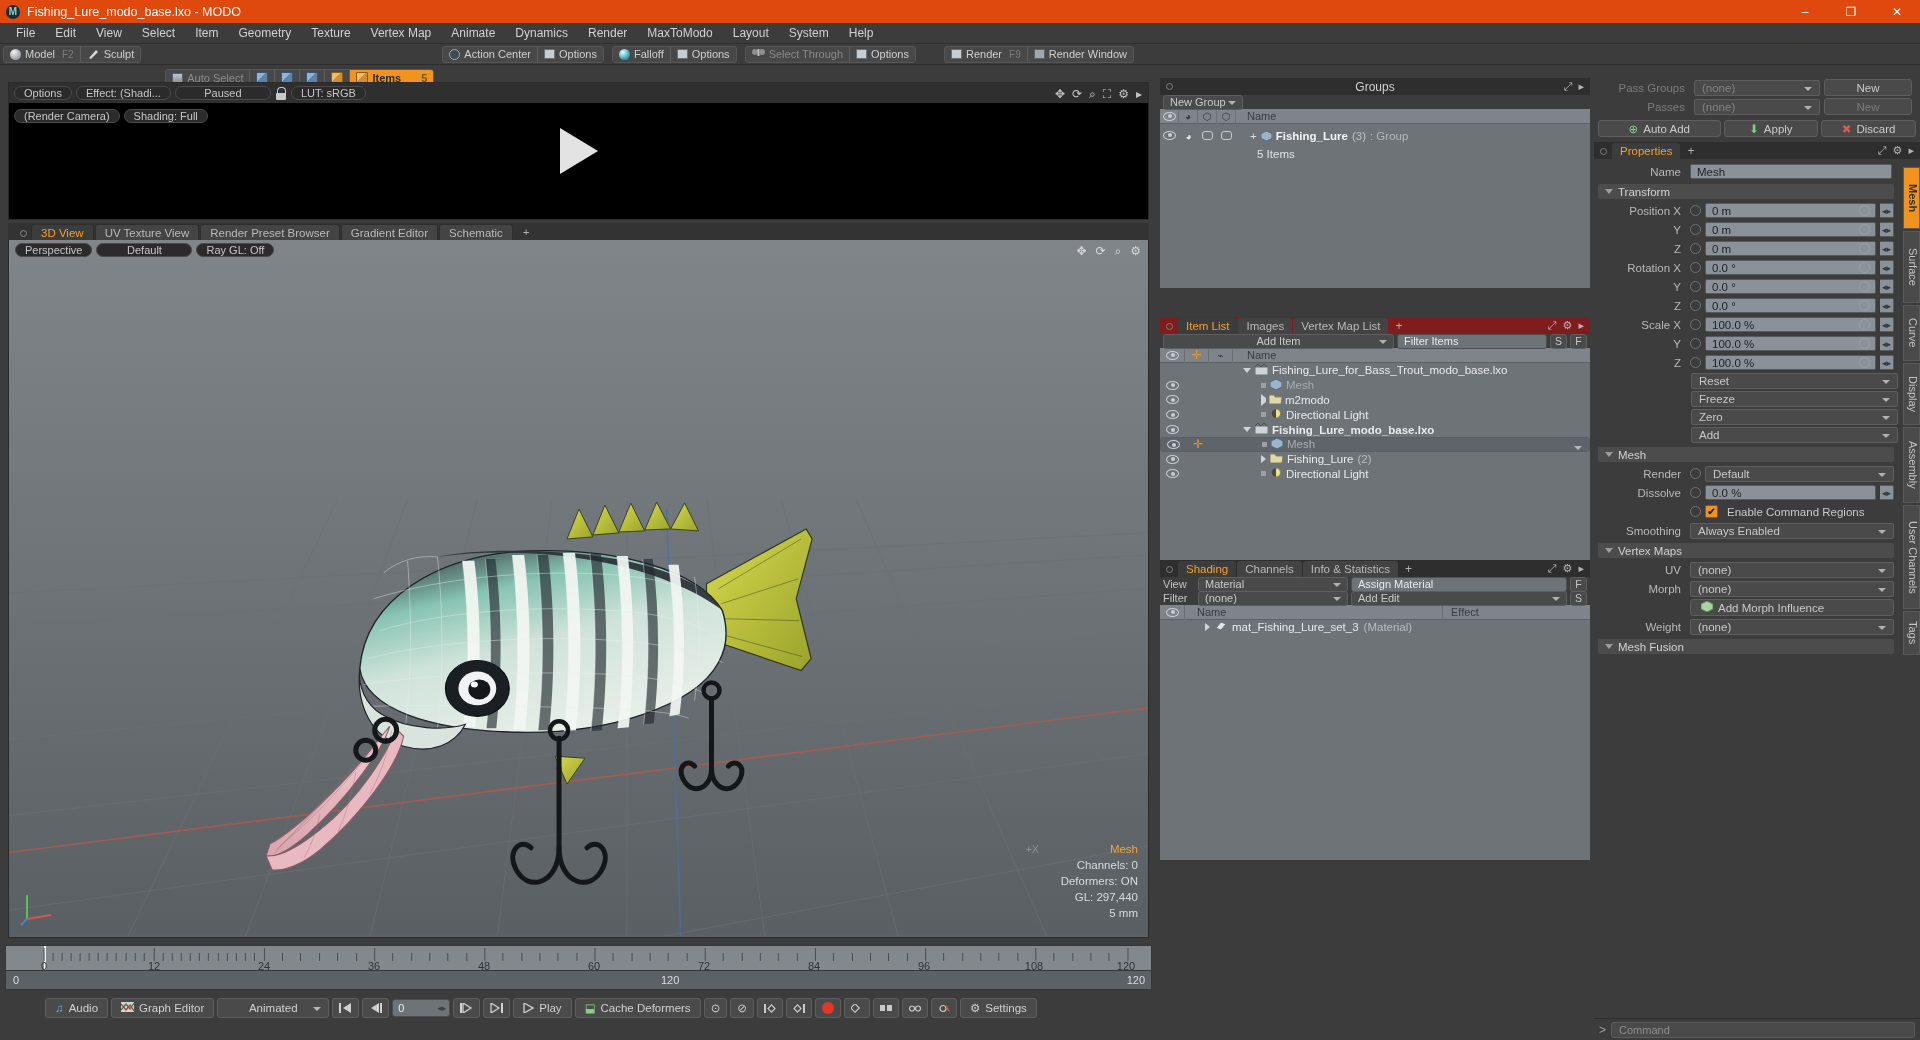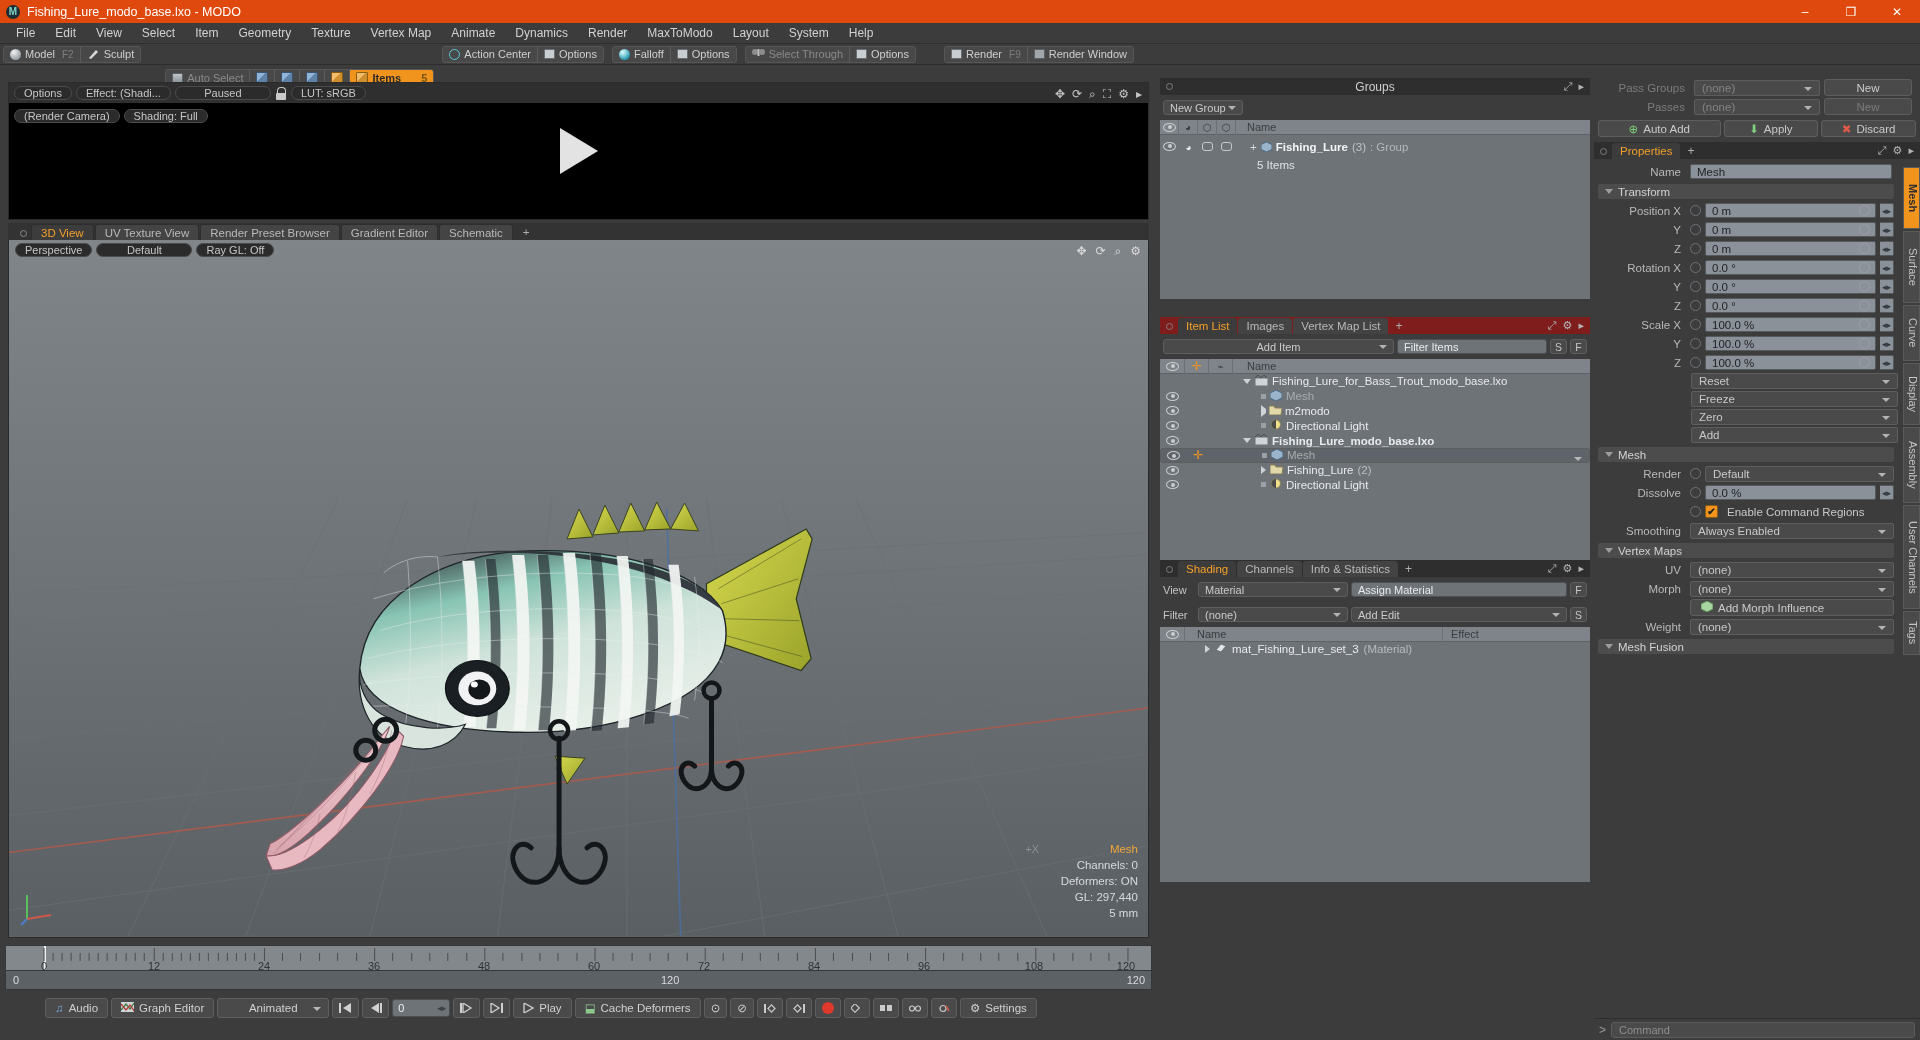--- a/index.html
+++ b/index.html
@@ -114,21 +114,21 @@
      border-radius:3px 3px 0 0; margin-right:1px;}
   .ptab.act{ background:#3c3c3c; color:#f4a02a;}
   .listhdr{ height:15px; background:#7e848a; display:flex; align-items:center; color:#3a3d40; font-size:11px;
      border-bottom:1px solid #5d6266;}
   .listhdr .col{ border-right:1px solid #6a7075; height:15px; display:flex;align-items:center;justify-content:center;}
   .listbody{ background:#6e7378; }
   .lrow{ height:14px; display:flex; align-items:center; font-size:11.5px; color:#e8eaec;}
   .lrow.sel{ background:#5f646a;}
   .eye{ width:13px;height:9px;border-radius:50%/50%;border:1.4px solid #c9cdd0;position:relative;display:inline-block;}
   .eye:after{content:"";position:absolute;left:4.2px;top:1.8px;width:4px;height:4px;border-radius:50%;background:#c9cdd0;}
-  .toolbarrow{ height:25px; display:flex; align-items:center; gap:3px; padding:2px 3px; background:#3c3c3c;}
+  .toolbarrow{ height:14px; display:flex; align-items:center; gap:3px; padding:2px 3px; background:#3c3c3c;}
   .field{ height:15px; background:#6e7378; border:1px solid #4d5155; border-radius:3px; display:flex;
      align-items:center; padding:0 6px; color:#e9ebec; font-size:11px;}
   .btnsq{ width:17px;height:15px; background:#4a4a4a;border:1px solid #5e5e5e;border-radius:3px;
      display:flex;align-items:center;justify-content:center;color:#c6c6c6;font-size:10.5px;}
   .drop{ height:15px;background:#4a4a4a;border:1px solid #5e5e5e;border-radius:3px;position:relative;
      display:flex;align-items:center;padding:0 6px;color:#cacaca;font-size:11px;}
   .drop:after{ content:"";position:absolute;right:6px;top:5px;border-left:4px solid transparent;
      border-right:4px solid transparent;border-top:4px solid #b2b2b2;}
   .tri{ width:0;height:0;border-left:4px solid transparent;border-right:4px solid transparent;border-top:5px solid #d0d3d5;}
 

